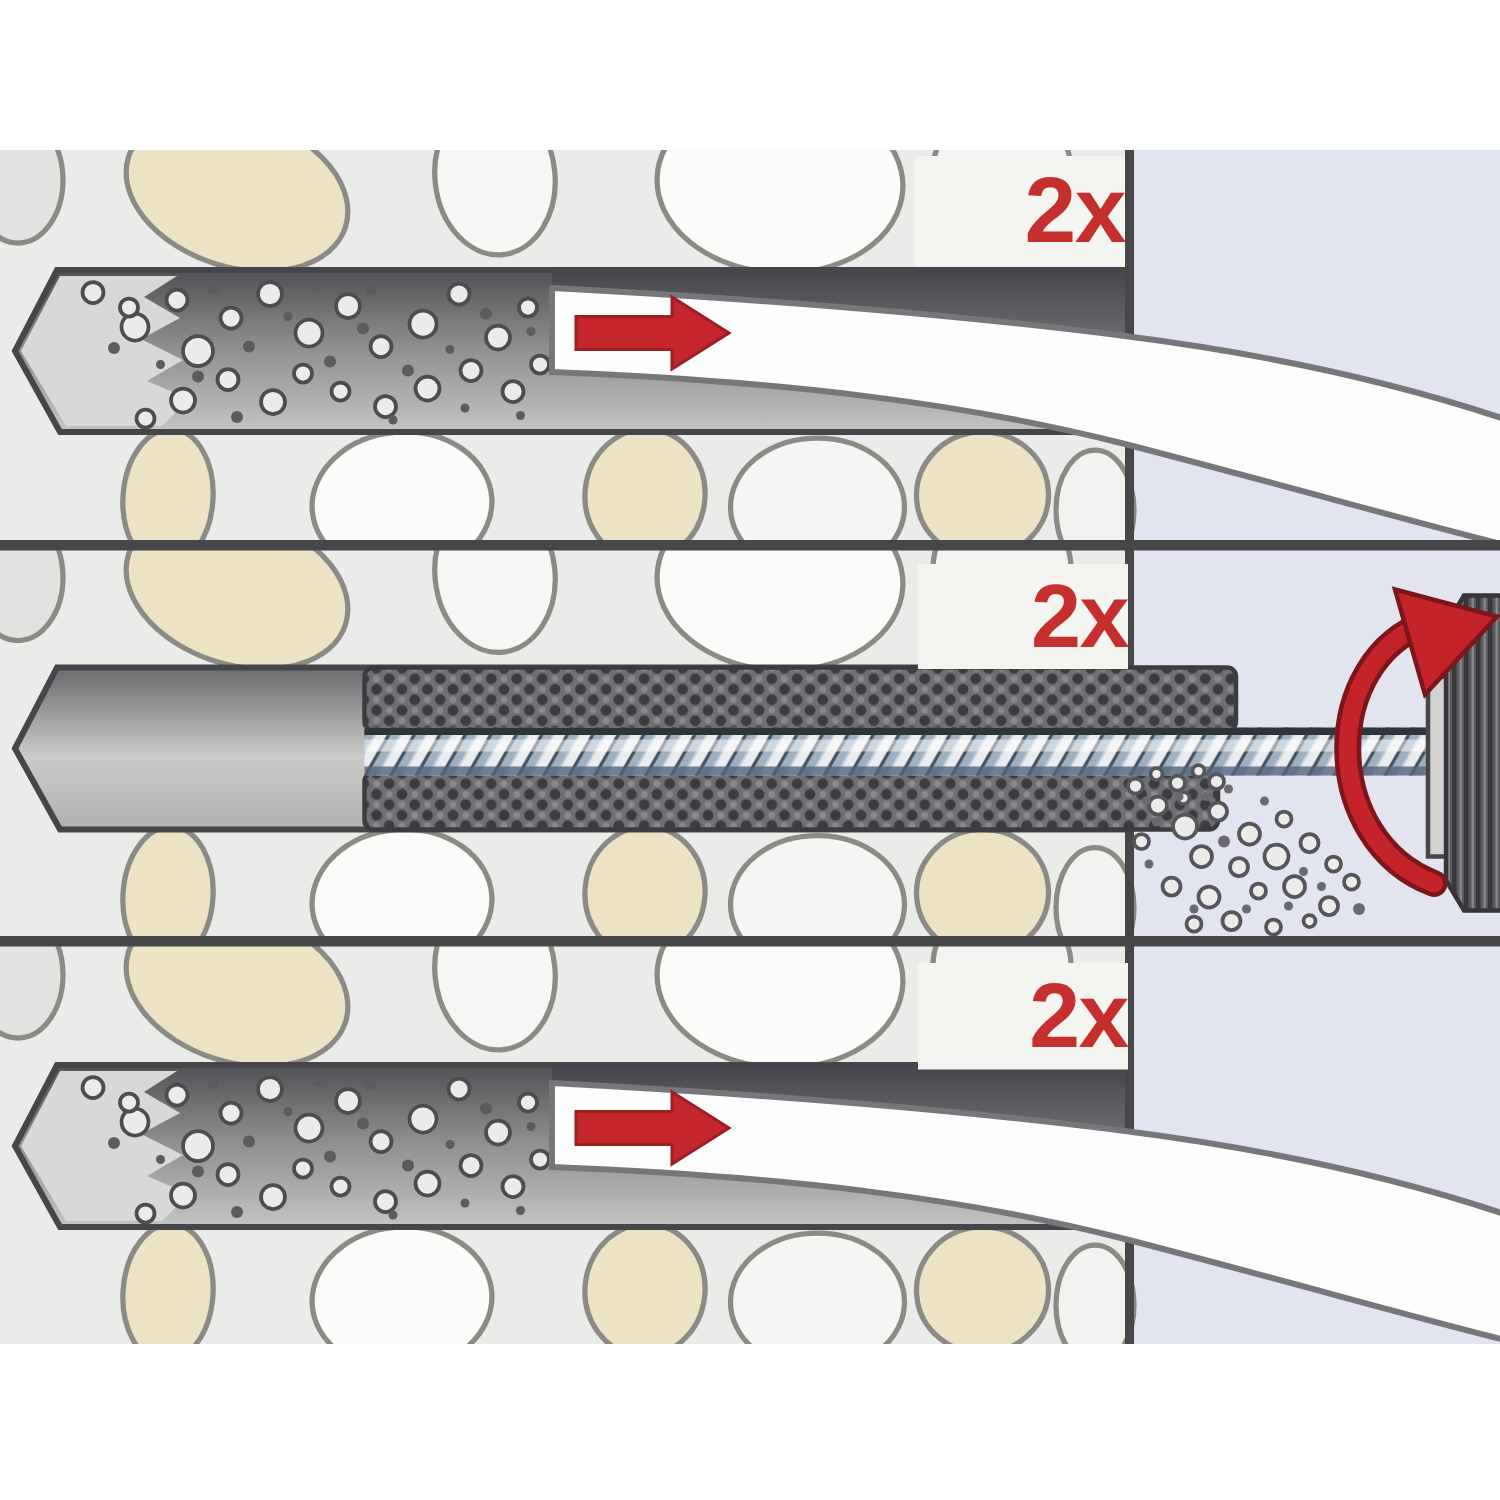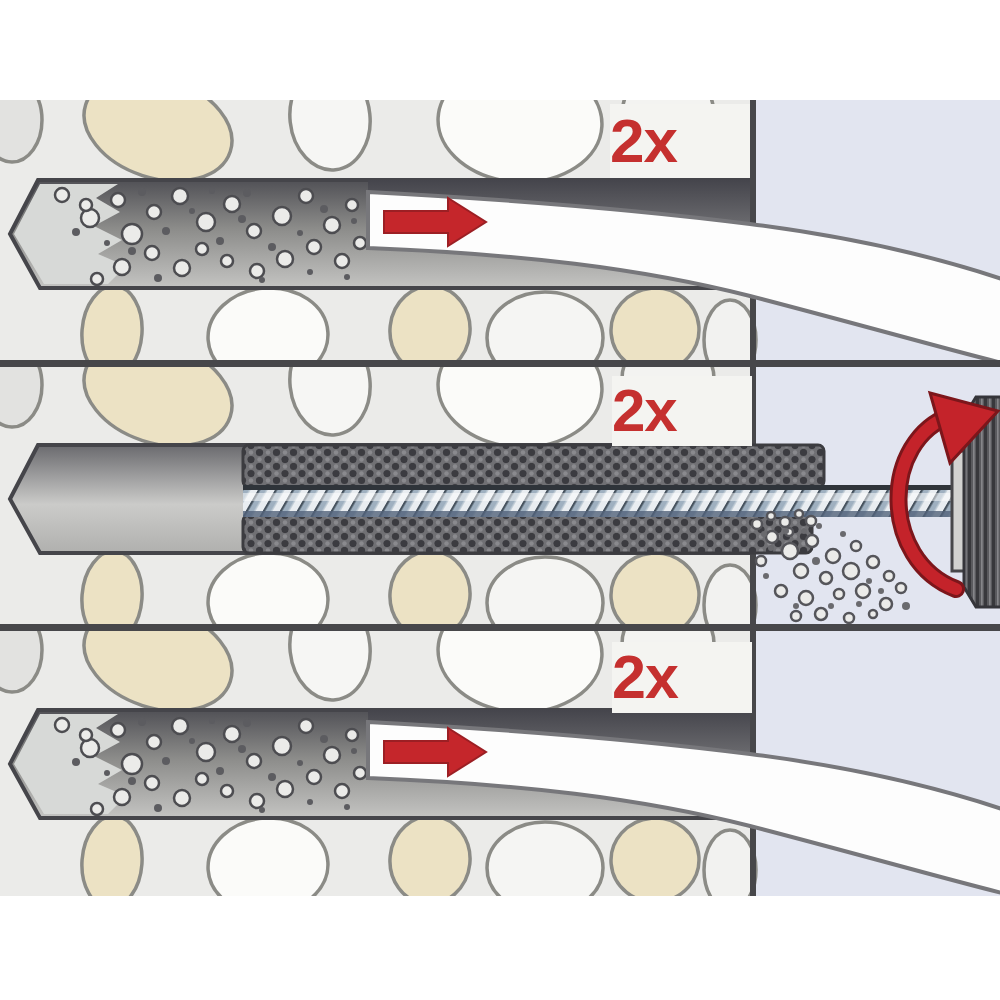--- a/index.html
+++ b/index.html
@@ -3,21 +3,21 @@
 <meta charset="utf-8">
 <style>
   html,body{margin:0;padding:0;background:#ffffff;}
   .stage{
     position:relative;width:1000px;height:1000px;background:#ffffff;
     overflow:hidden;font-family:"Liberation Sans",sans-serif;
   }
   .stage svg{position:absolute;left:0;top:0;}
   .repeat-label{
     position:absolute;width:140px;background:#f4f4f1;color:#c5302f;
-    font-weight:bold;text-align:left;letter-spacing:-1px;
+    font-weight:bold;text-align:right;letter-spacing:-1px;
     font-family:"Liberation Sans",sans-serif;
   }
   #rl1{left:610px;top:104px;height:74px;font-size:62px;line-height:74px;}
   #rl2{left:612px;top:376px;height:70px;font-size:60px;line-height:70px;}
   #rl3{left:612px;top:642px;height:71px;font-size:61px;line-height:71px;}
 </style>
 </head>
 <body>
 
 <div class="stage">

